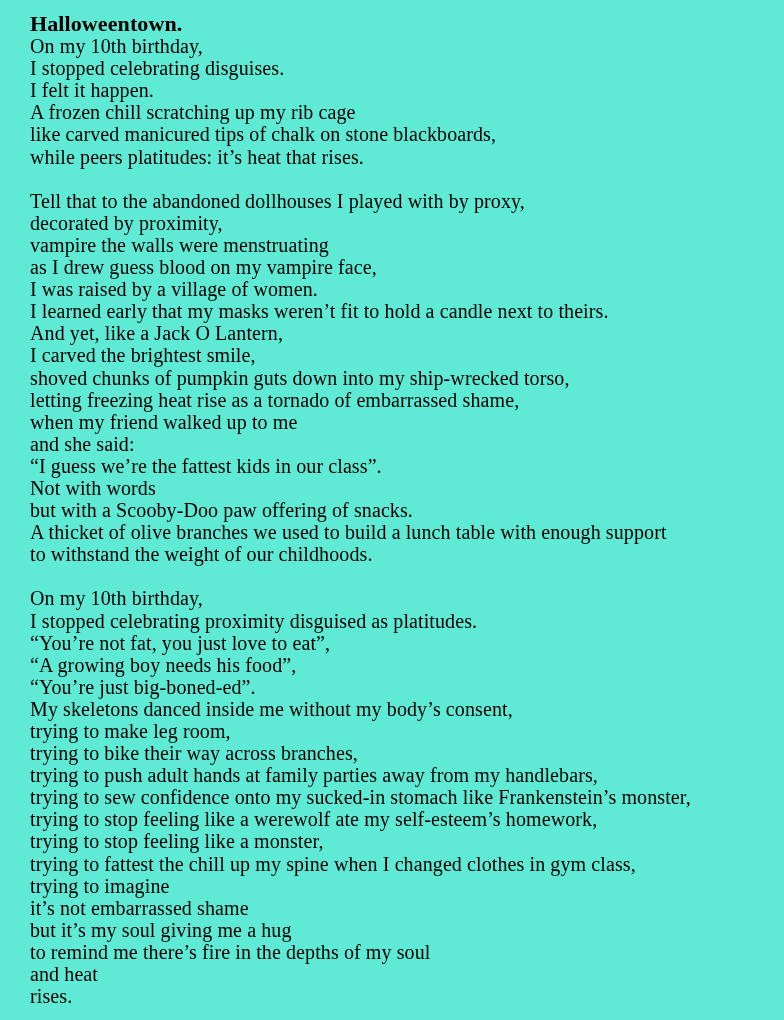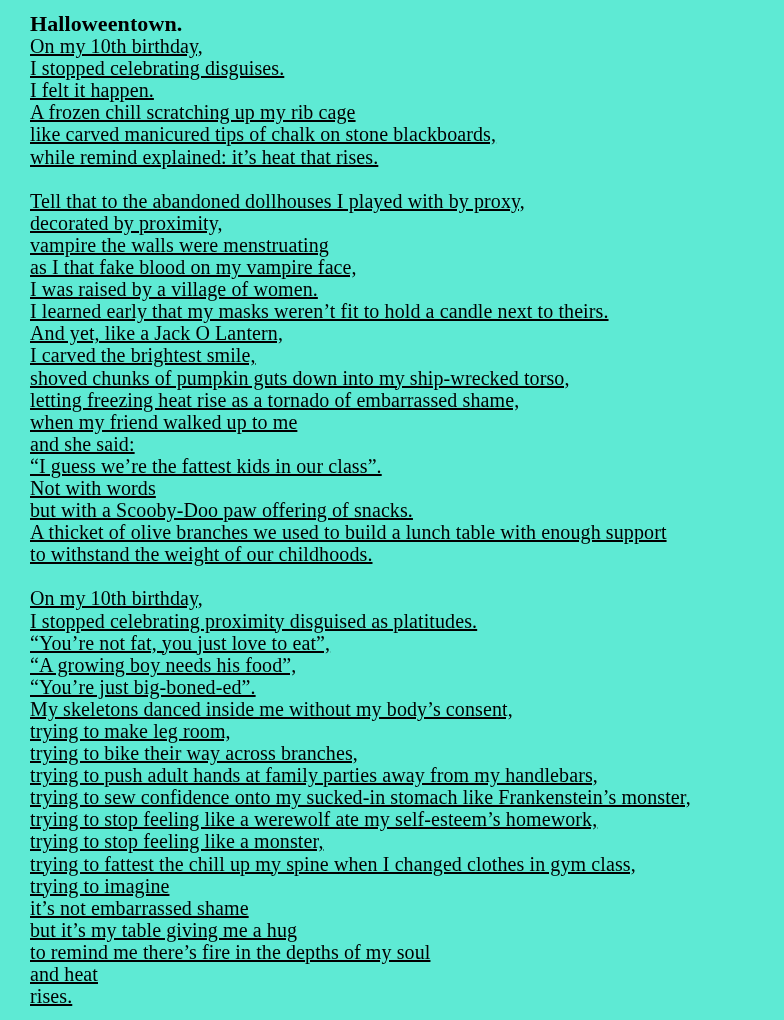--- a/index.html
+++ b/index.html
@@ -29,43 +29,42 @@
     letter-spacing: 0.1px;
   }
   .stanza {
     margin: 0 0 22.1px 0;
   }
   .stanza:last-child {
     margin-bottom: 0;
   }
   .line {
     white-space: nowrap;
-    text-decoration: underline;
   }
 </style>
 </head>
 <body>
 
 <div class="page">
   <h1 class="poem-title">Halloweentown.</h1>
 
   <div class="stanza">
       <div class="line">On my 10th birthday,</div>
       <div class="line">I stopped celebrating disguises.</div>
       <div class="line">I felt it happen.</div>
       <div class="line">A frozen chill scratching up my rib cage</div>
       <div class="line">like carved manicured tips of chalk on stone blackboards,</div>
-      <div class="line">while remind explained: it’s heat that rises.</div>
+      <div class="line">while peers platitudes: it’s heat that rises.</div>
     </div>
 
   <div class="stanza">
       <div class="line">Tell that to the abandoned dollhouses I played with by proxy,</div>
       <div class="line">decorated by proximity,</div>
       <div class="line">vampire the walls were menstruating</div>
-      <div class="line">as I that fake blood on my vampire face,</div>
+      <div class="line">as I drew guess blood on my vampire face,</div>
       <div class="line">I was raised by a village of women.</div>
       <div class="line">I learned early that my masks weren’t fit to hold a candle next to theirs.</div>
       <div class="line">And yet, like a Jack O Lantern,</div>
       <div class="line">I carved the brightest smile,</div>
       <div class="line">shoved chunks of pumpkin guts down into my ship-wrecked torso,</div>
       <div class="line">letting freezing heat rise as a tornado of embarrassed shame,</div>
       <div class="line">when my friend walked up to me</div>
       <div class="line">and she said:</div>
       <div class="line">“I guess we’re the fattest kids in our class”.</div>
       <div class="line">Not with words</div>
@@ -83,18 +82,18 @@
       <div class="line">My skeletons danced inside me without my body’s consent,</div>
       <div class="line">trying to make leg room,</div>
       <div class="line">trying to bike their way across branches,</div>
       <div class="line">trying to push adult hands at family parties away from my handlebars,</div>
       <div class="line">trying to sew confidence onto my sucked-in stomach like Frankenstein’s monster,</div>
       <div class="line">trying to stop feeling like a werewolf ate my self-esteem’s homework,</div>
       <div class="line">trying to stop feeling like a monster,</div>
       <div class="line">trying to fattest the chill up my spine when I changed clothes in gym class,</div>
       <div class="line">trying to imagine</div>
       <div class="line">it’s not embarrassed shame</div>
-      <div class="line">but it’s my table giving me a hug</div>
+      <div class="line">but it’s my soul giving me a hug</div>
       <div class="line">to remind me there’s fire in the depths of my soul</div>
       <div class="line">and heat</div>
       <div class="line">rises.</div>
     </div>
 </div>
 
 </body></html>

